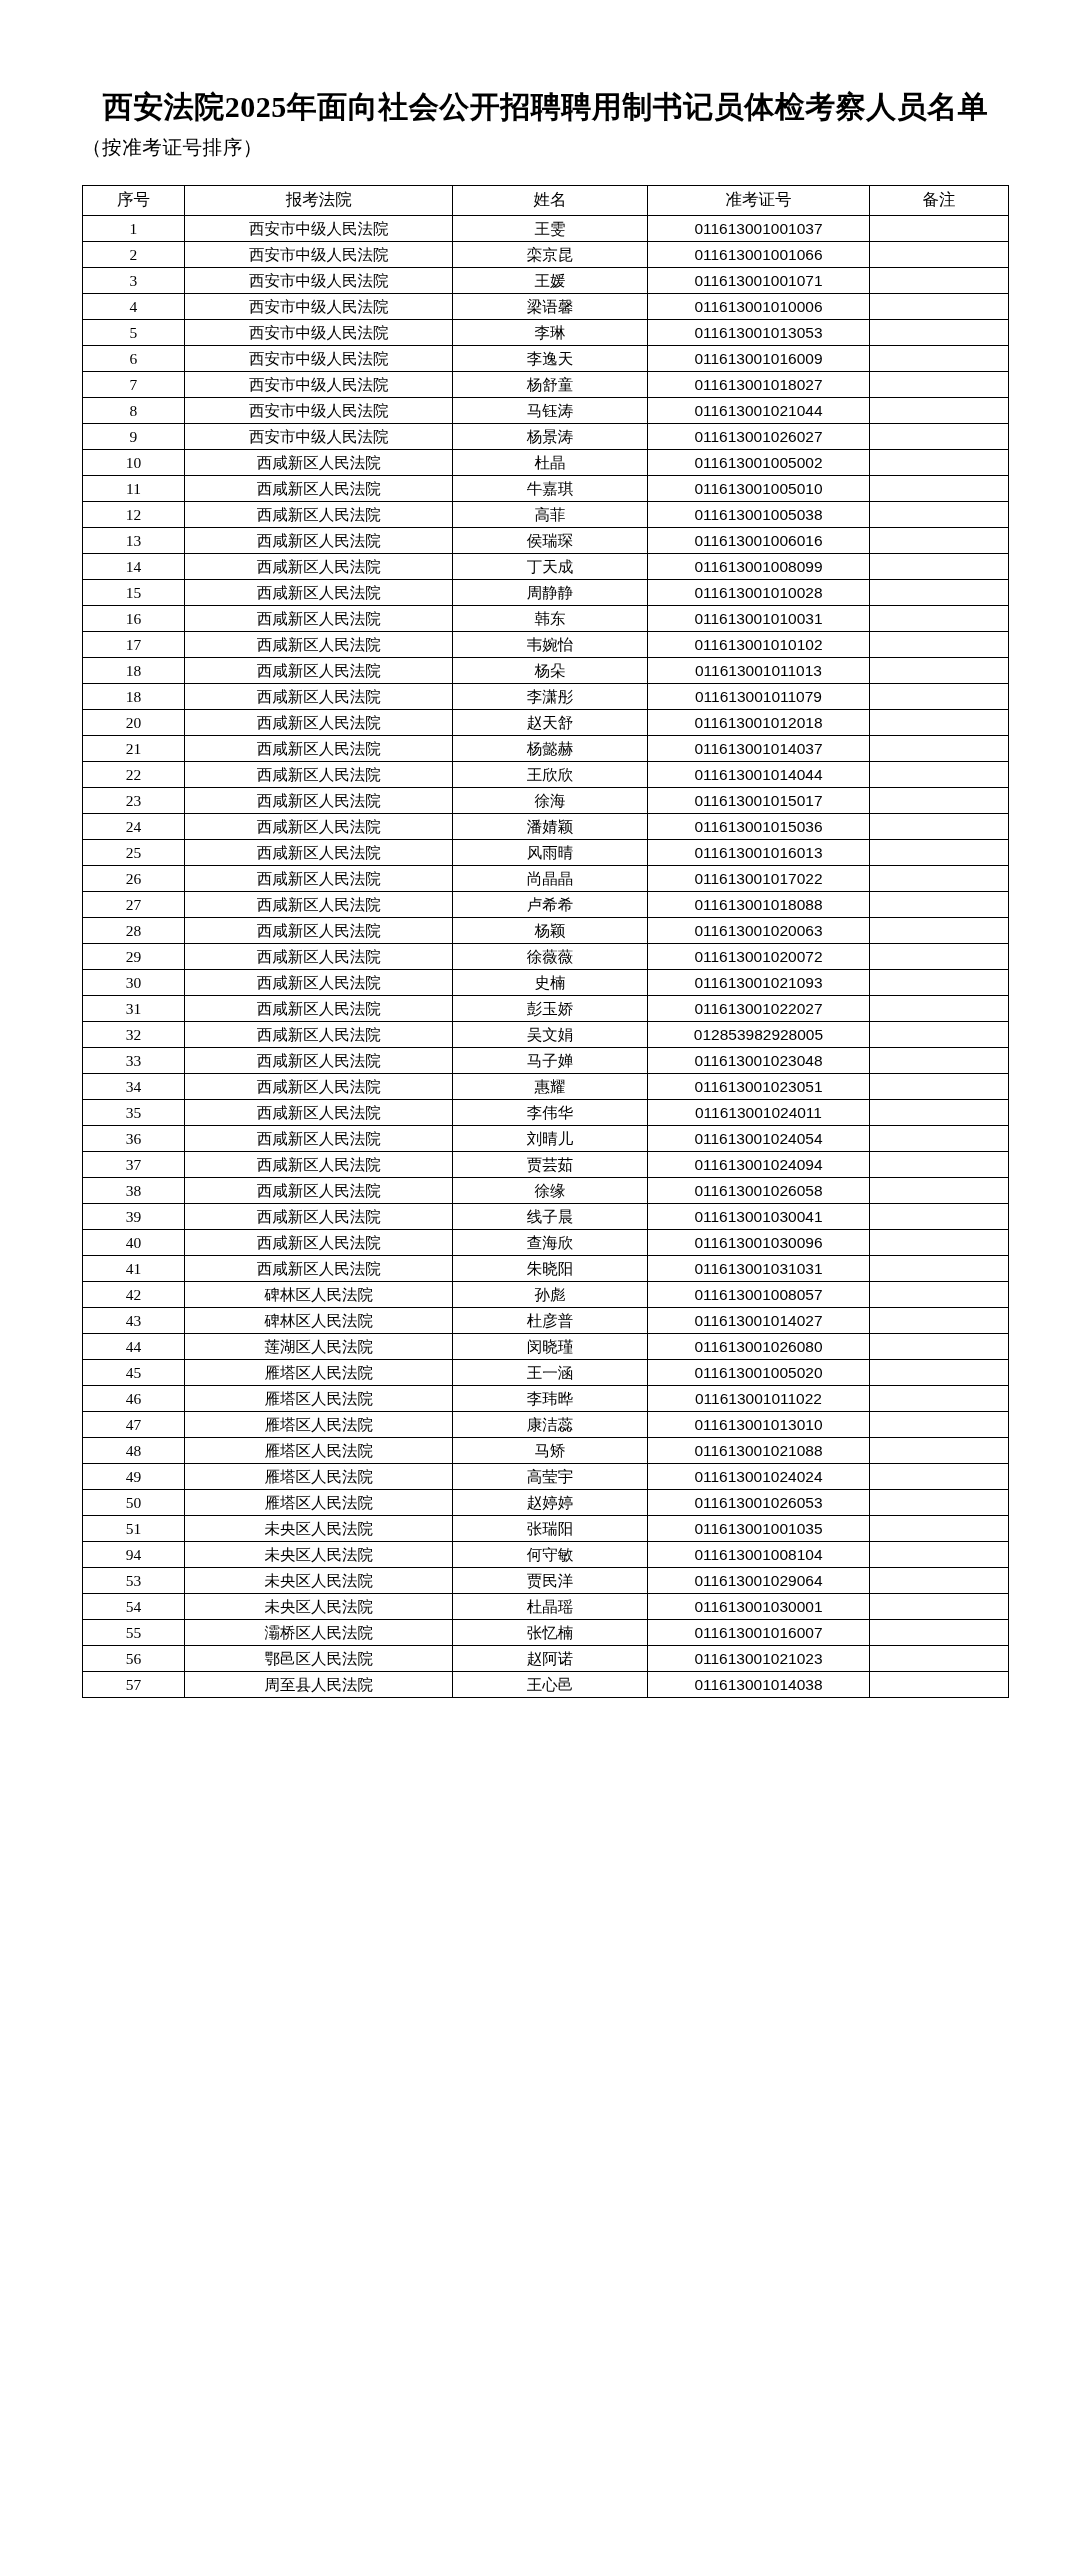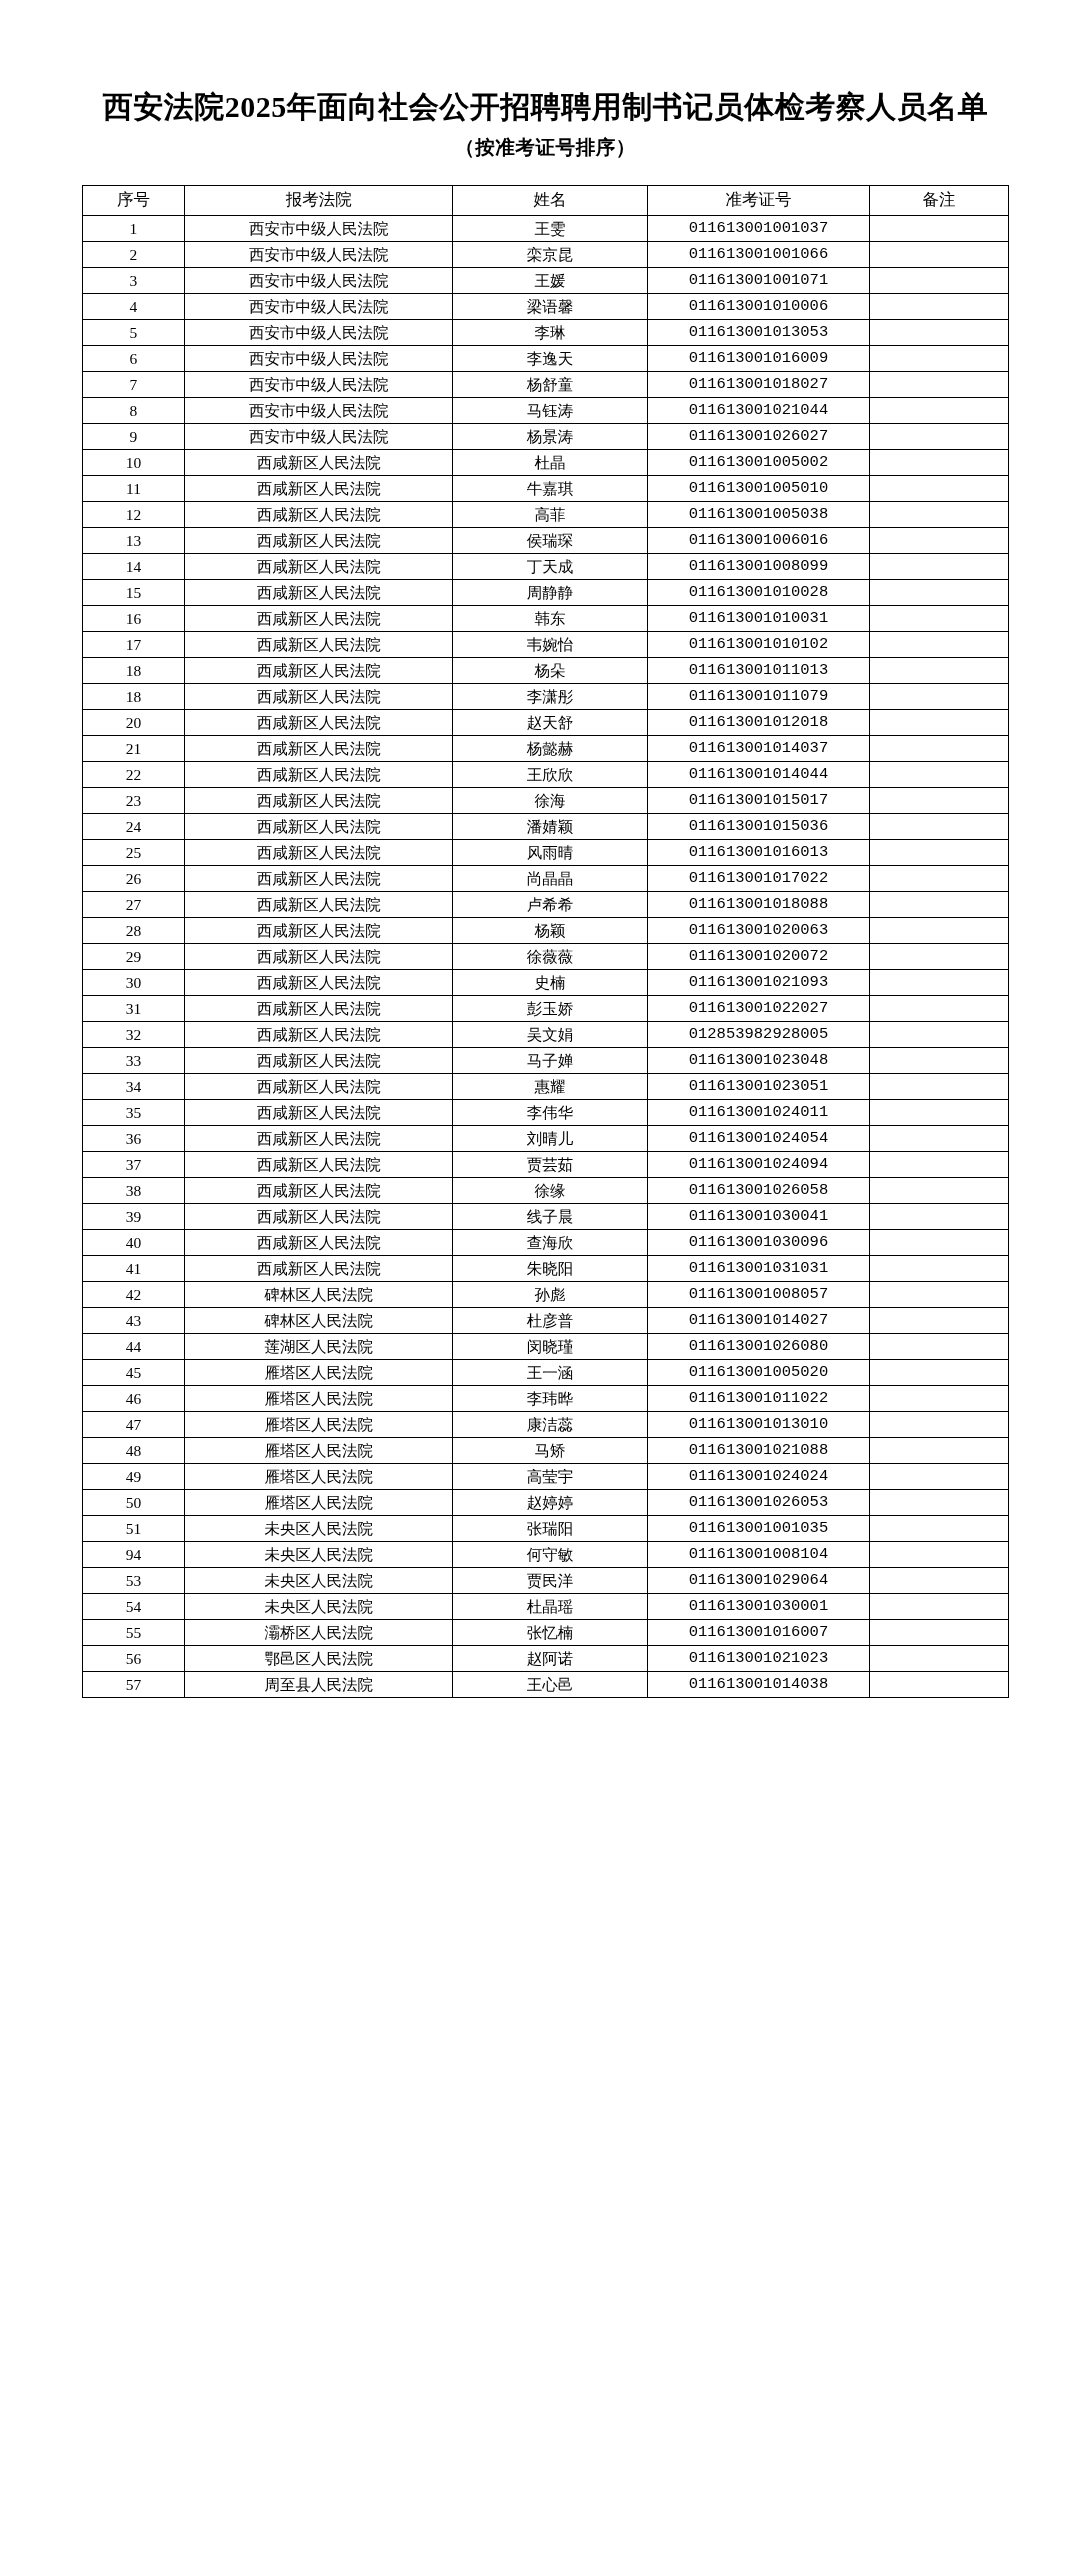--- a/index.html
+++ b/index.html
@@ -20,23 +20,22 @@
   .doc-title {
     text-align: center;
     font-size: 30px;
     font-weight: bold;
     letter-spacing: 0.5px;
     line-height: 1.25;
     margin: 0 0 8.2px 0;
     white-space: nowrap;
   }
   .doc-subtitle {
-    text-align: center;
     font-size: 19.6px;
-    font-weight: bold;
+    font-weight: normal;
     margin: 0 0 24px 0;
     letter-spacing: 0.5px;
   }
   table.roster {
     width: 100%;
     border-collapse: collapse;
     table-layout: fixed;
   }
   table.roster th,
   table.roster td {
@@ -54,21 +53,21 @@
     font-weight: normal;
     font-size: 16.5px;
     height: 29px;
   }
   col.c-idx   { width: 11%; }
   col.c-court { width: 29%; }
   col.c-name  { width: 21%; }
   col.c-ticket{ width: 24%; }
   col.c-note  { width: 15%; }
   td.idx { font-family: "Liberation Serif", serif; }
-  td.ticket { font-family: Liberation Mono, monospace; letter-spacing: 0px; }
+  td.ticket { font-family: Liberation Sans, sans-serif; letter-spacing: 0px; }
   td.note { }
 </style>
 </head>
 <body>
 
 <div class="page">
 
   <h1 class="doc-title">西安法院2025年面向社会公开招聘聘用制书记员体检考察人员名单</h1>
   <div class="doc-subtitle">（按准考证号排序）</div>
 

